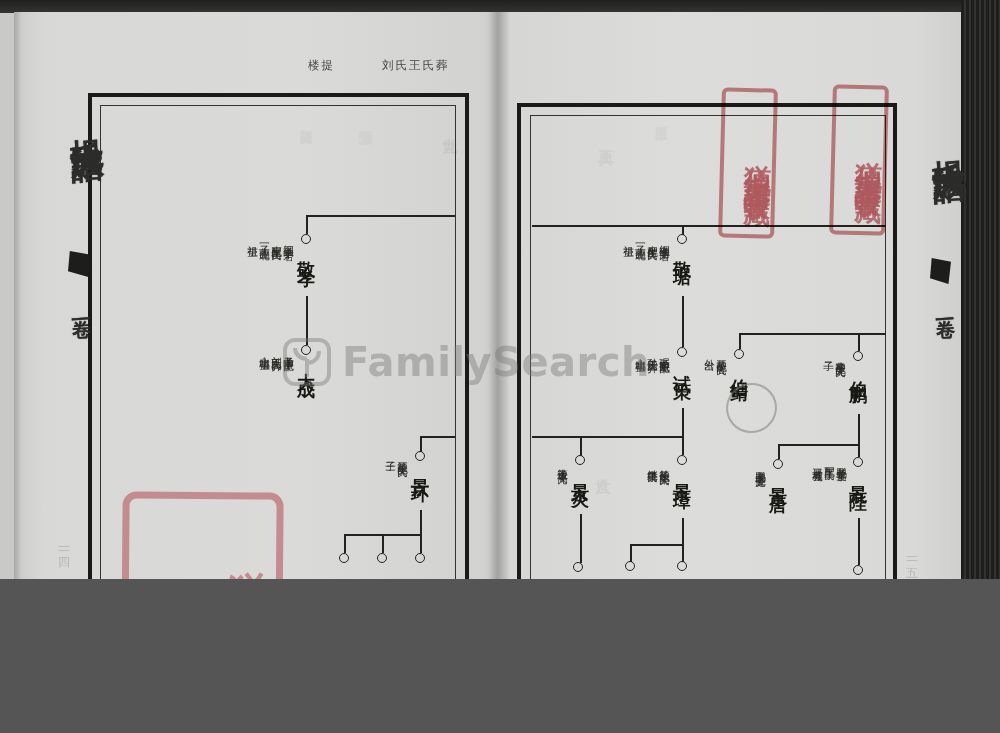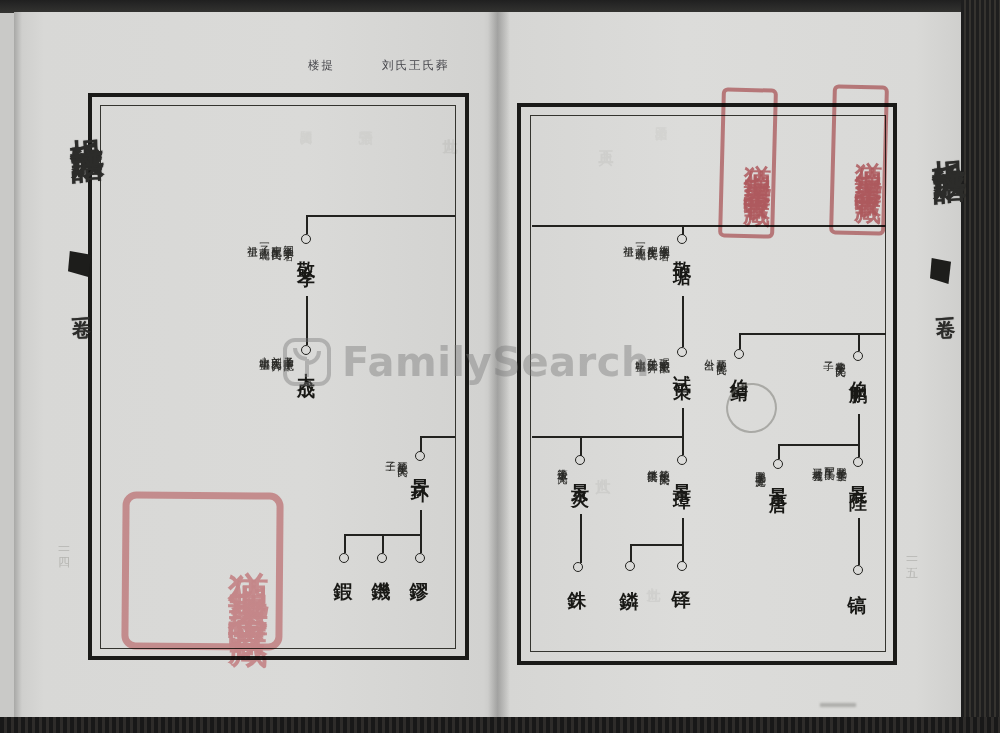--- a/index.html
+++ b/index.html
@@ -1,16 +1,16 @@
 <!DOCTYPE html>
 <html><head>
 <meta charset="utf-8">
 <style>
   html,body{margin:0;padding:0;background:#555;}
-  #stage{position:relative;width:1000px;height:733px;overflow:hidden;
+  #stage{position:relative;width:1000px;height:579px;overflow:hidden;
          background:#c9c9c7;font-family:"DejaVu Serif",serif;}
   
   .edge-top{position:absolute;left:0;top:0;width:1000px;height:13px;
     background:linear-gradient(180deg,#202020,#343432);}
   .edge-right{position:absolute;left:961px;top:0;width:39px;height:733px;
     background:repeating-linear-gradient(90deg,#1e1e1e 0 3px,#35332f 3px 5px);}
   .edge-bottom{position:absolute;left:0;top:717px;width:1000px;height:16px;
     background:repeating-linear-gradient(90deg,#181818 0 4px,#2e2c2a 4px 7px);}
   .paper{position:absolute;top:12px;height:706px;}
   .paper.l{left:14px;width:484px;

